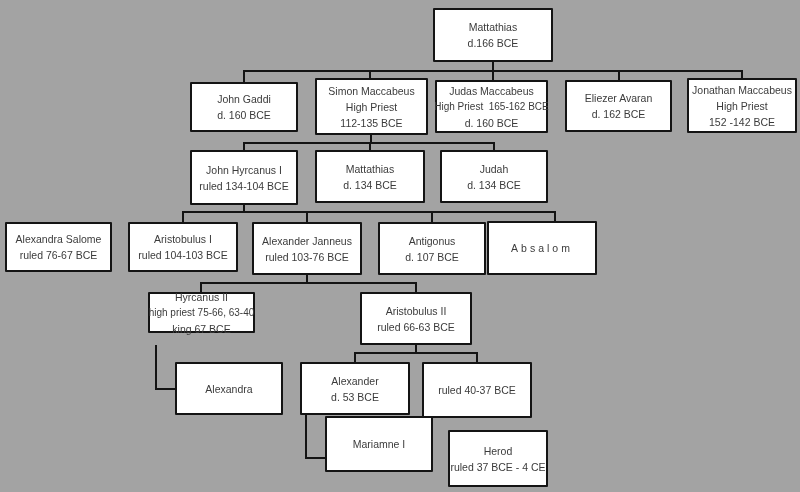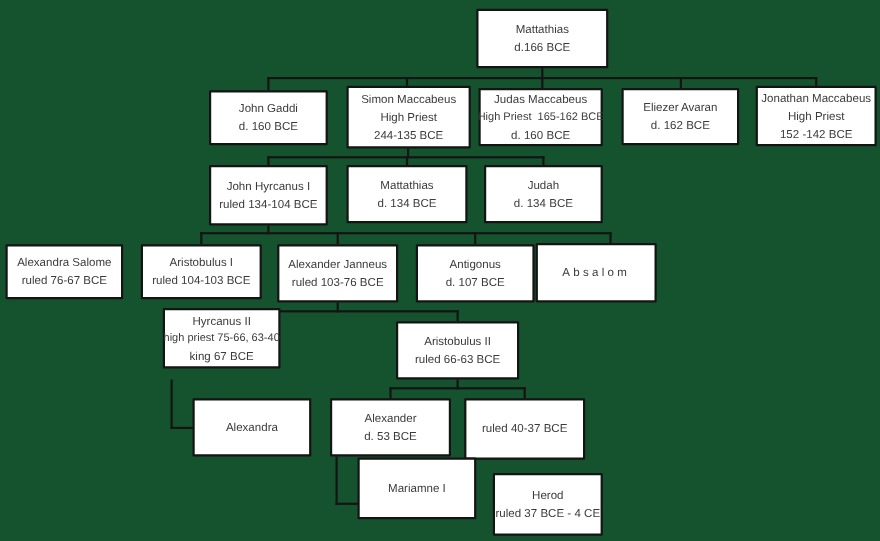--- a/index.html
+++ b/index.html
@@ -1,17 +1,17 @@
 <!DOCTYPE html>
 <html><head>
 <meta charset="utf-8">
 <style>
   html,body{margin:0;padding:0;background:#ffffff;}
   .canvas{
-    position:relative;width:800px;height:492px;background:#14532d;overflow:hidden;
+    position:relative;width:800px;height:492px;background:#a3a3a3;overflow:hidden;
     font-family:"Liberation Sans", sans-serif;
   }
   .node{
     position:absolute;background:#ffffff;border:2px solid #141414;border-radius:1px;
     display:flex;flex-direction:column;align-items:center;justify-content:center;
     text-align:center;color:#3b3b3b;font-size:10.5px;line-height:16px;
     box-sizing:border-box;
   }
   .nl{white-space:pre;}
   .sm{font-size:10px;}
@@ -65,21 +65,21 @@
   </div>
 
   <div class="node" style="left:190px;top:82px;width:108px;height:50px">
     <div class="nl">John Gaddi</div>
     <div class="nl">d. 160 BCE</div>
   </div>
 
   <div class="node" style="left:315px;top:78px;width:113px;height:57px">
     <div class="nl">Simon Maccabeus</div>
     <div class="nl">High Priest</div>
-    <div class="nl">244-135 BCE</div>
+    <div class="nl">112-135 BCE</div>
   </div>
 
   <div class="node" style="left:435px;top:80px;width:113px;height:53px">
     <div class="nl">Judas Maccabeus</div>
     <div class="nl sm">High Priest  165-162 BCE</div>
     <div class="nl">d. 160 BCE</div>
   </div>
 
   <div class="node" style="left:565px;top:80px;width:107px;height:52px">
     <div class="nl">Eliezer Avaran</div>
@@ -124,21 +124,21 @@
 
   <div class="node" style="left:378px;top:222px;width:108px;height:53px">
     <div class="nl">Antigonus</div>
     <div class="nl">d. 107 BCE</div>
   </div>
 
   <div class="node" style="left:487px;top:221px;width:110px;height:54px">
     <div class="nl sp">Absalom</div>
   </div>
 
-  <div class="node" style="left:148px;top:280px;width:107px;height:55px">
+  <div class="node" style="left:148px;top:292px;width:107px;height:41px">
     <div class="nl">Hyrcanus II</div>
     <div class="nl sm">high priest 75-66, 63-40</div>
     <div class="nl">king 67 BCE</div>
   </div>
 
   <div class="node" style="left:360px;top:292px;width:112px;height:53px">
     <div class="nl">Aristobulus II</div>
     <div class="nl">ruled 66-63 BCE</div>
   </div>
 

